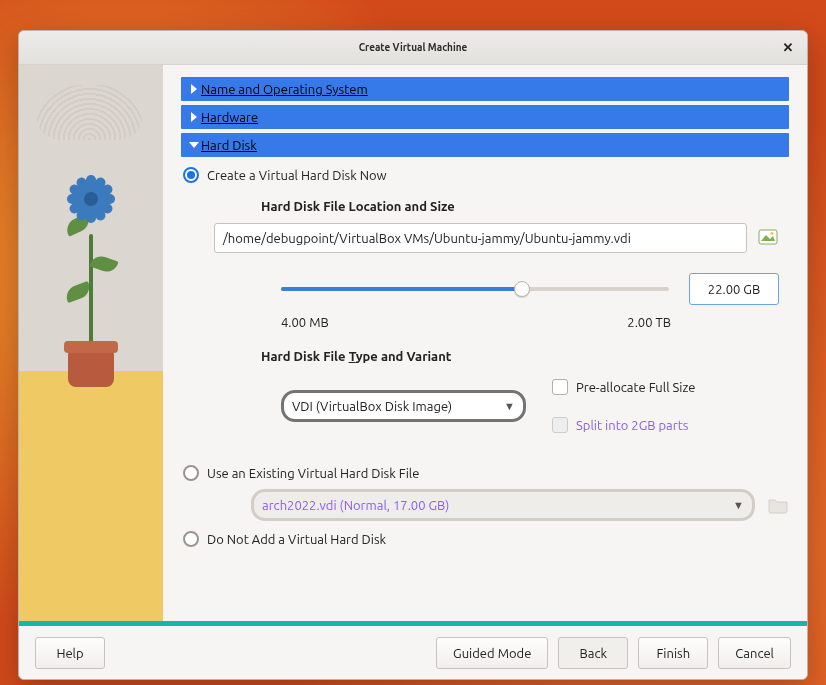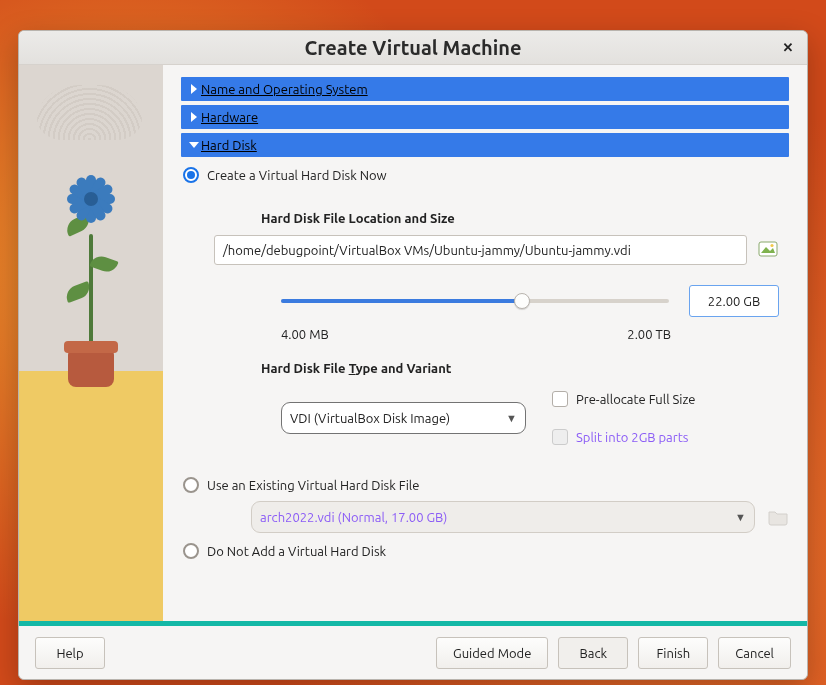--- a/index.html
+++ b/index.html
@@ -30,21 +30,21 @@
   .titlebar {
     height: 34px;
     border-bottom: 1px solid #d6d2cd;
     background: linear-gradient(#ecebe9, #e3e1de);
     border-radius: 6px 6px 0 0;
     display: flex;
     align-items: center;
     justify-content: center;
     position: relative;
   }
-  .titlebar .title { font-weight: 600; font-size: 20px; color: #2b2b2b; }
+  .titlebar .title { font-weight: 600; font-size: 10px; color: #2b2b2b; }
   .titlebar .close {
     position: absolute; right: 10px; top: 50%; transform: translateY(-50%);
     width: 18px; height: 18px; display:flex; align-items:center; justify-content:center;
     cursor: pointer; font-weight: bold; font-size: 15px; color:#2b2b2b;
   }
   .body {
     flex: 1;
     display: flex;
     min-height: 0;
   }
@@ -131,21 +131,21 @@
   .radio.selected { border-color:#1a73e8; }
   .radio.selected::after{
     content:""; width:8px; height:8px; border-radius:50%; background:#1a73e8;
   }
   .checkbox {
     width:16px; height:16px; border:1px solid #b3aea8; border-radius:3px; background:#fff;
     flex-shrink:0;
   }
   .checkbox.disabled { background:#eee; border-color:#ccc;}
   .subsection-title{
-    font-weight:700; font-size:13px; margin: 28px 0 10px 80px;
+    font-weight:700; font-size:13px; margin: 16px 0 10px 80px;
   }
   .indent { margin-left: 100px; margin-right: 10px; }
   .path-row { display:flex; align-items:center; gap:10px;margin-left:33px; }
   .text-input {
     flex:1;
     height:30px;
     border:1px solid #c7c2bb;
     background:#fff;
     border-radius:3px;
     padding: 0 8px;
@@ -183,21 +183,21 @@
     display:flex; align-items:center; justify-content:center;
     color:#333;
   }
   .slider-labels {
     display:flex; justify-content:space-between;
     margin-top:10px; color:#444; font-size:12.5px;
   }
   .type-row { display:flex; align-items:center; gap:24px; margin-top:10px;}
   .select {
     width:245px; height:32px;
-    border:1px solid #737373; background:#fff; border-radius:9px;
+    border:3px solid #737373; background:#fff; border-radius:14px;
     display:flex; align-items:center; justify-content:space-between;
     padding:0 8px; cursor:pointer;
   }
   .select .arrow { font-size:11px; color:#555;}
   .check-col { display:flex; flex-direction:column; gap:10px;}
   .disabled-text { color:#8b5cf6; }
   .existing-row { display:flex; align-items:center; gap:12px; margin:8px 0 8px 70px;}
   .select.disabled { background:#efedea; color:#9a948d; border-color:#d2cdc6; cursor:default;}
   .select.wide { flex:1; }
   .footer {

